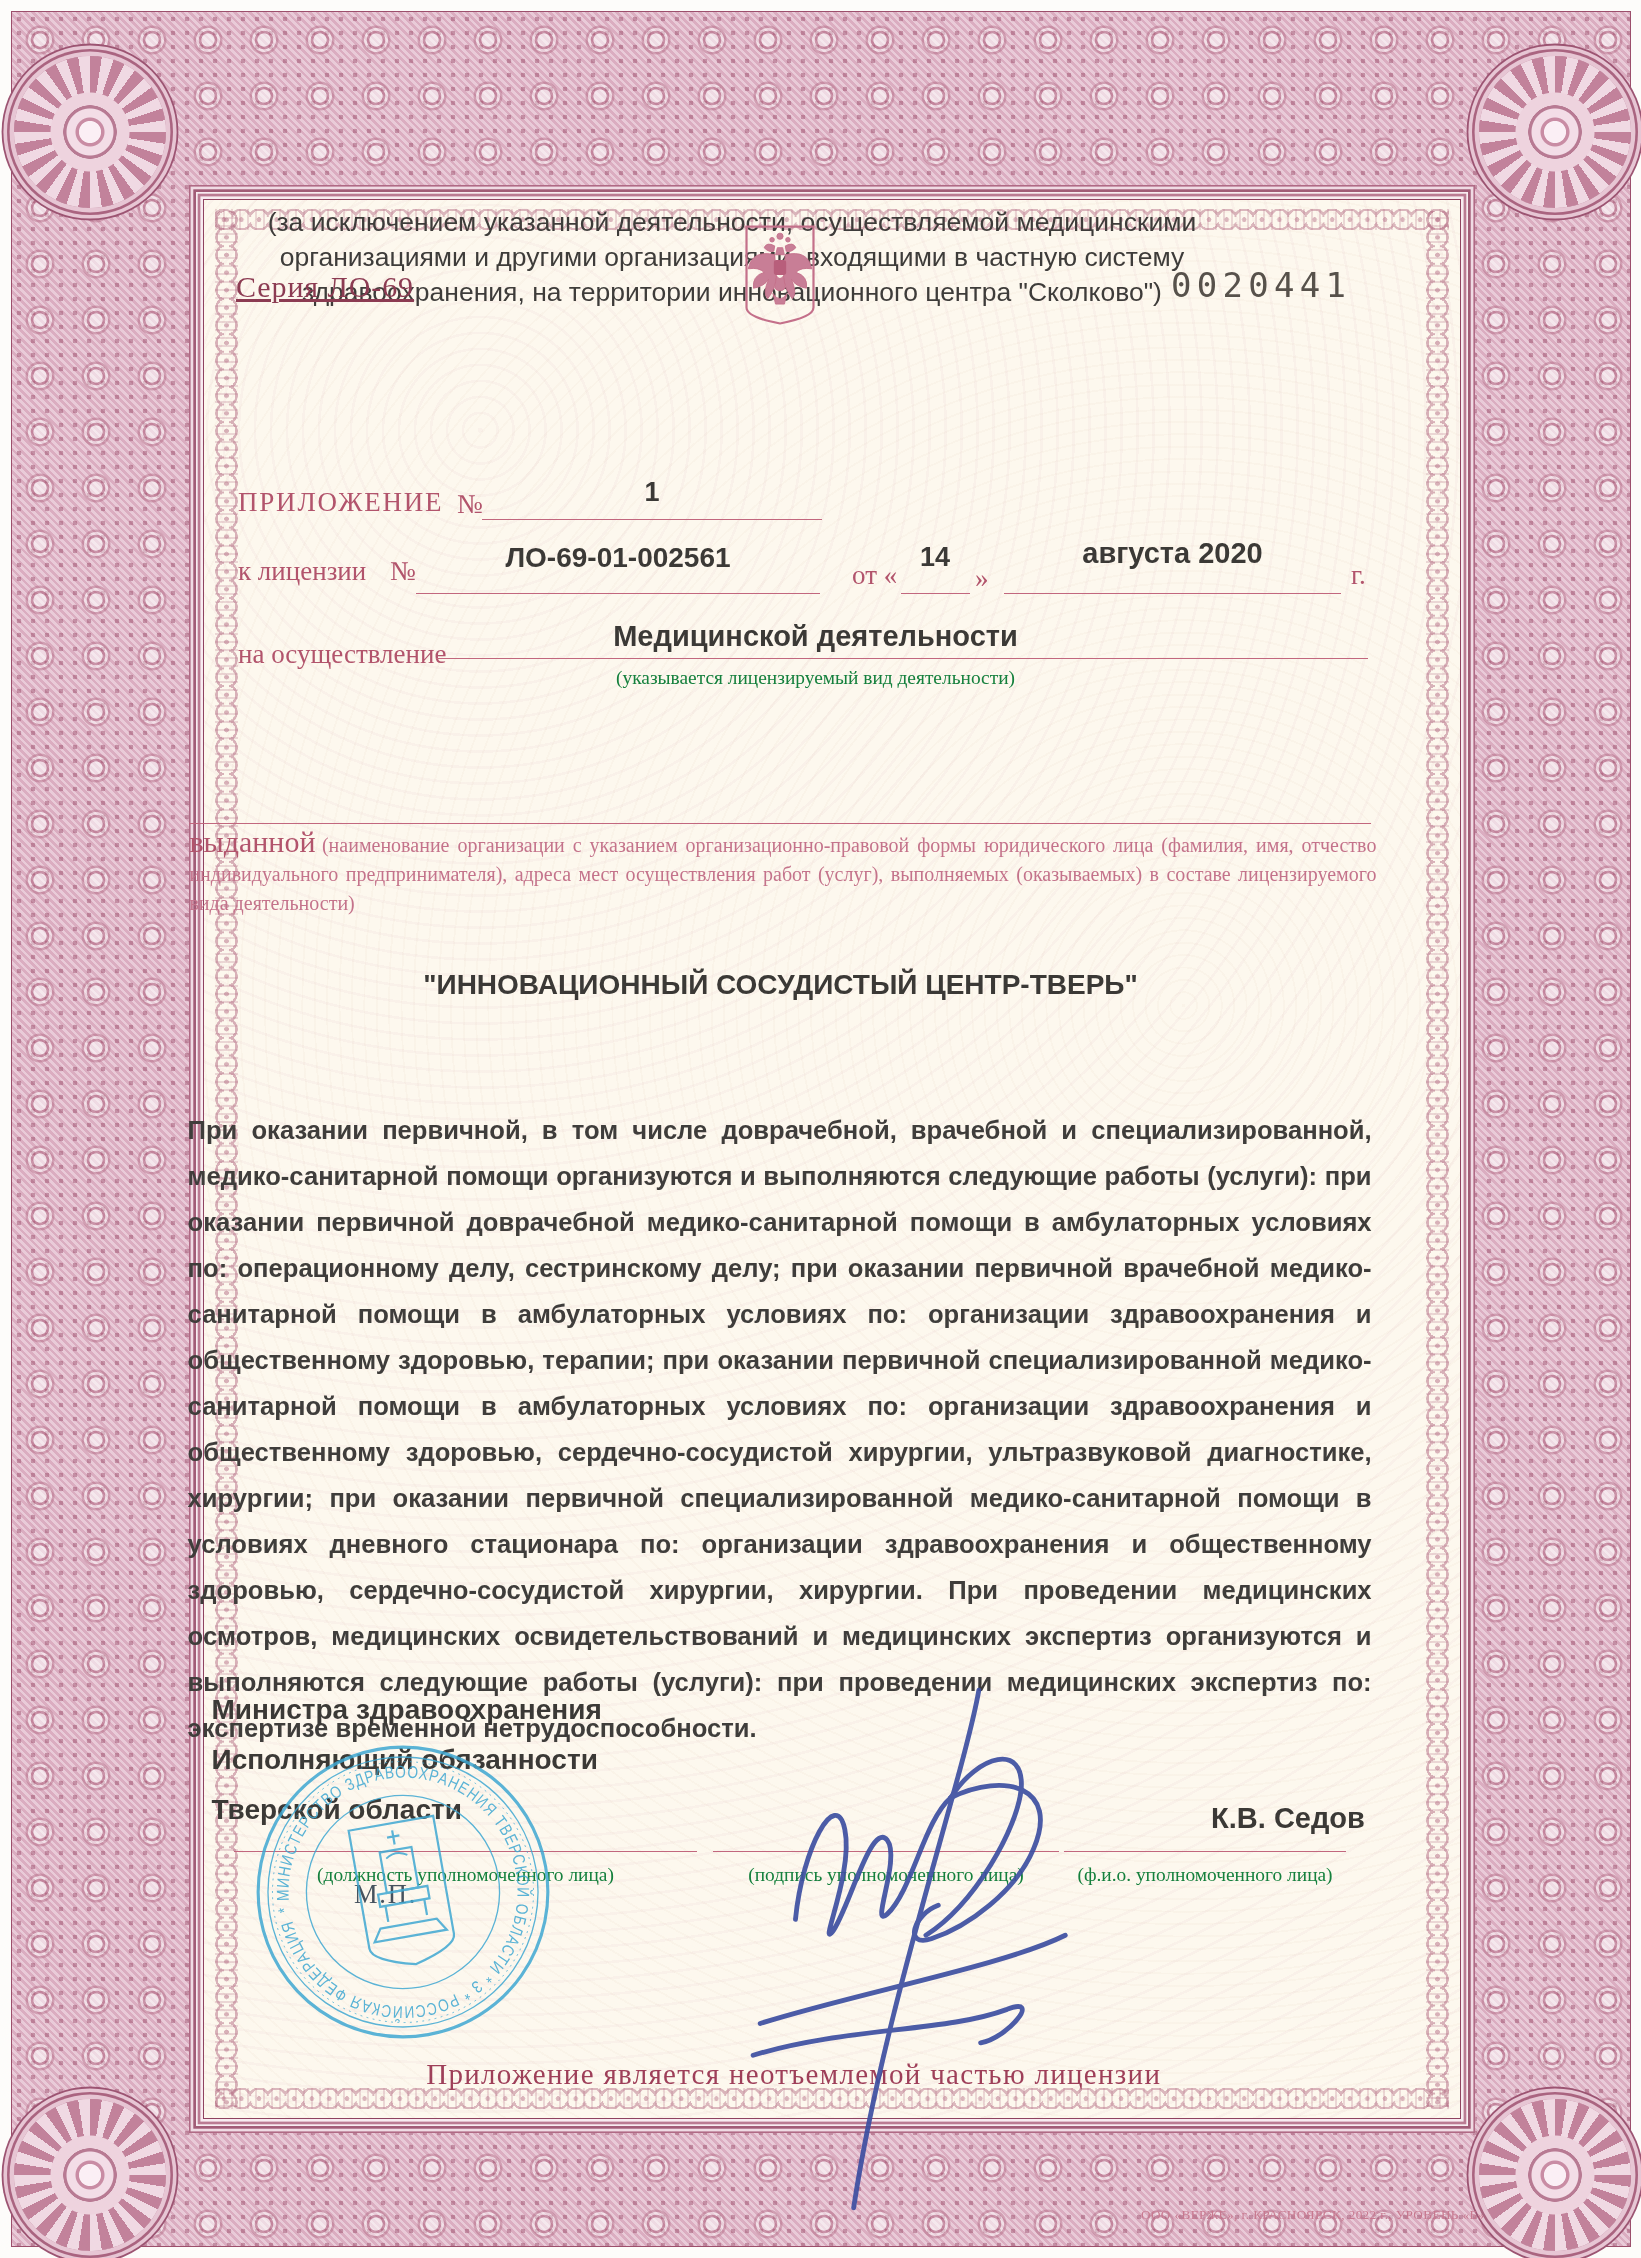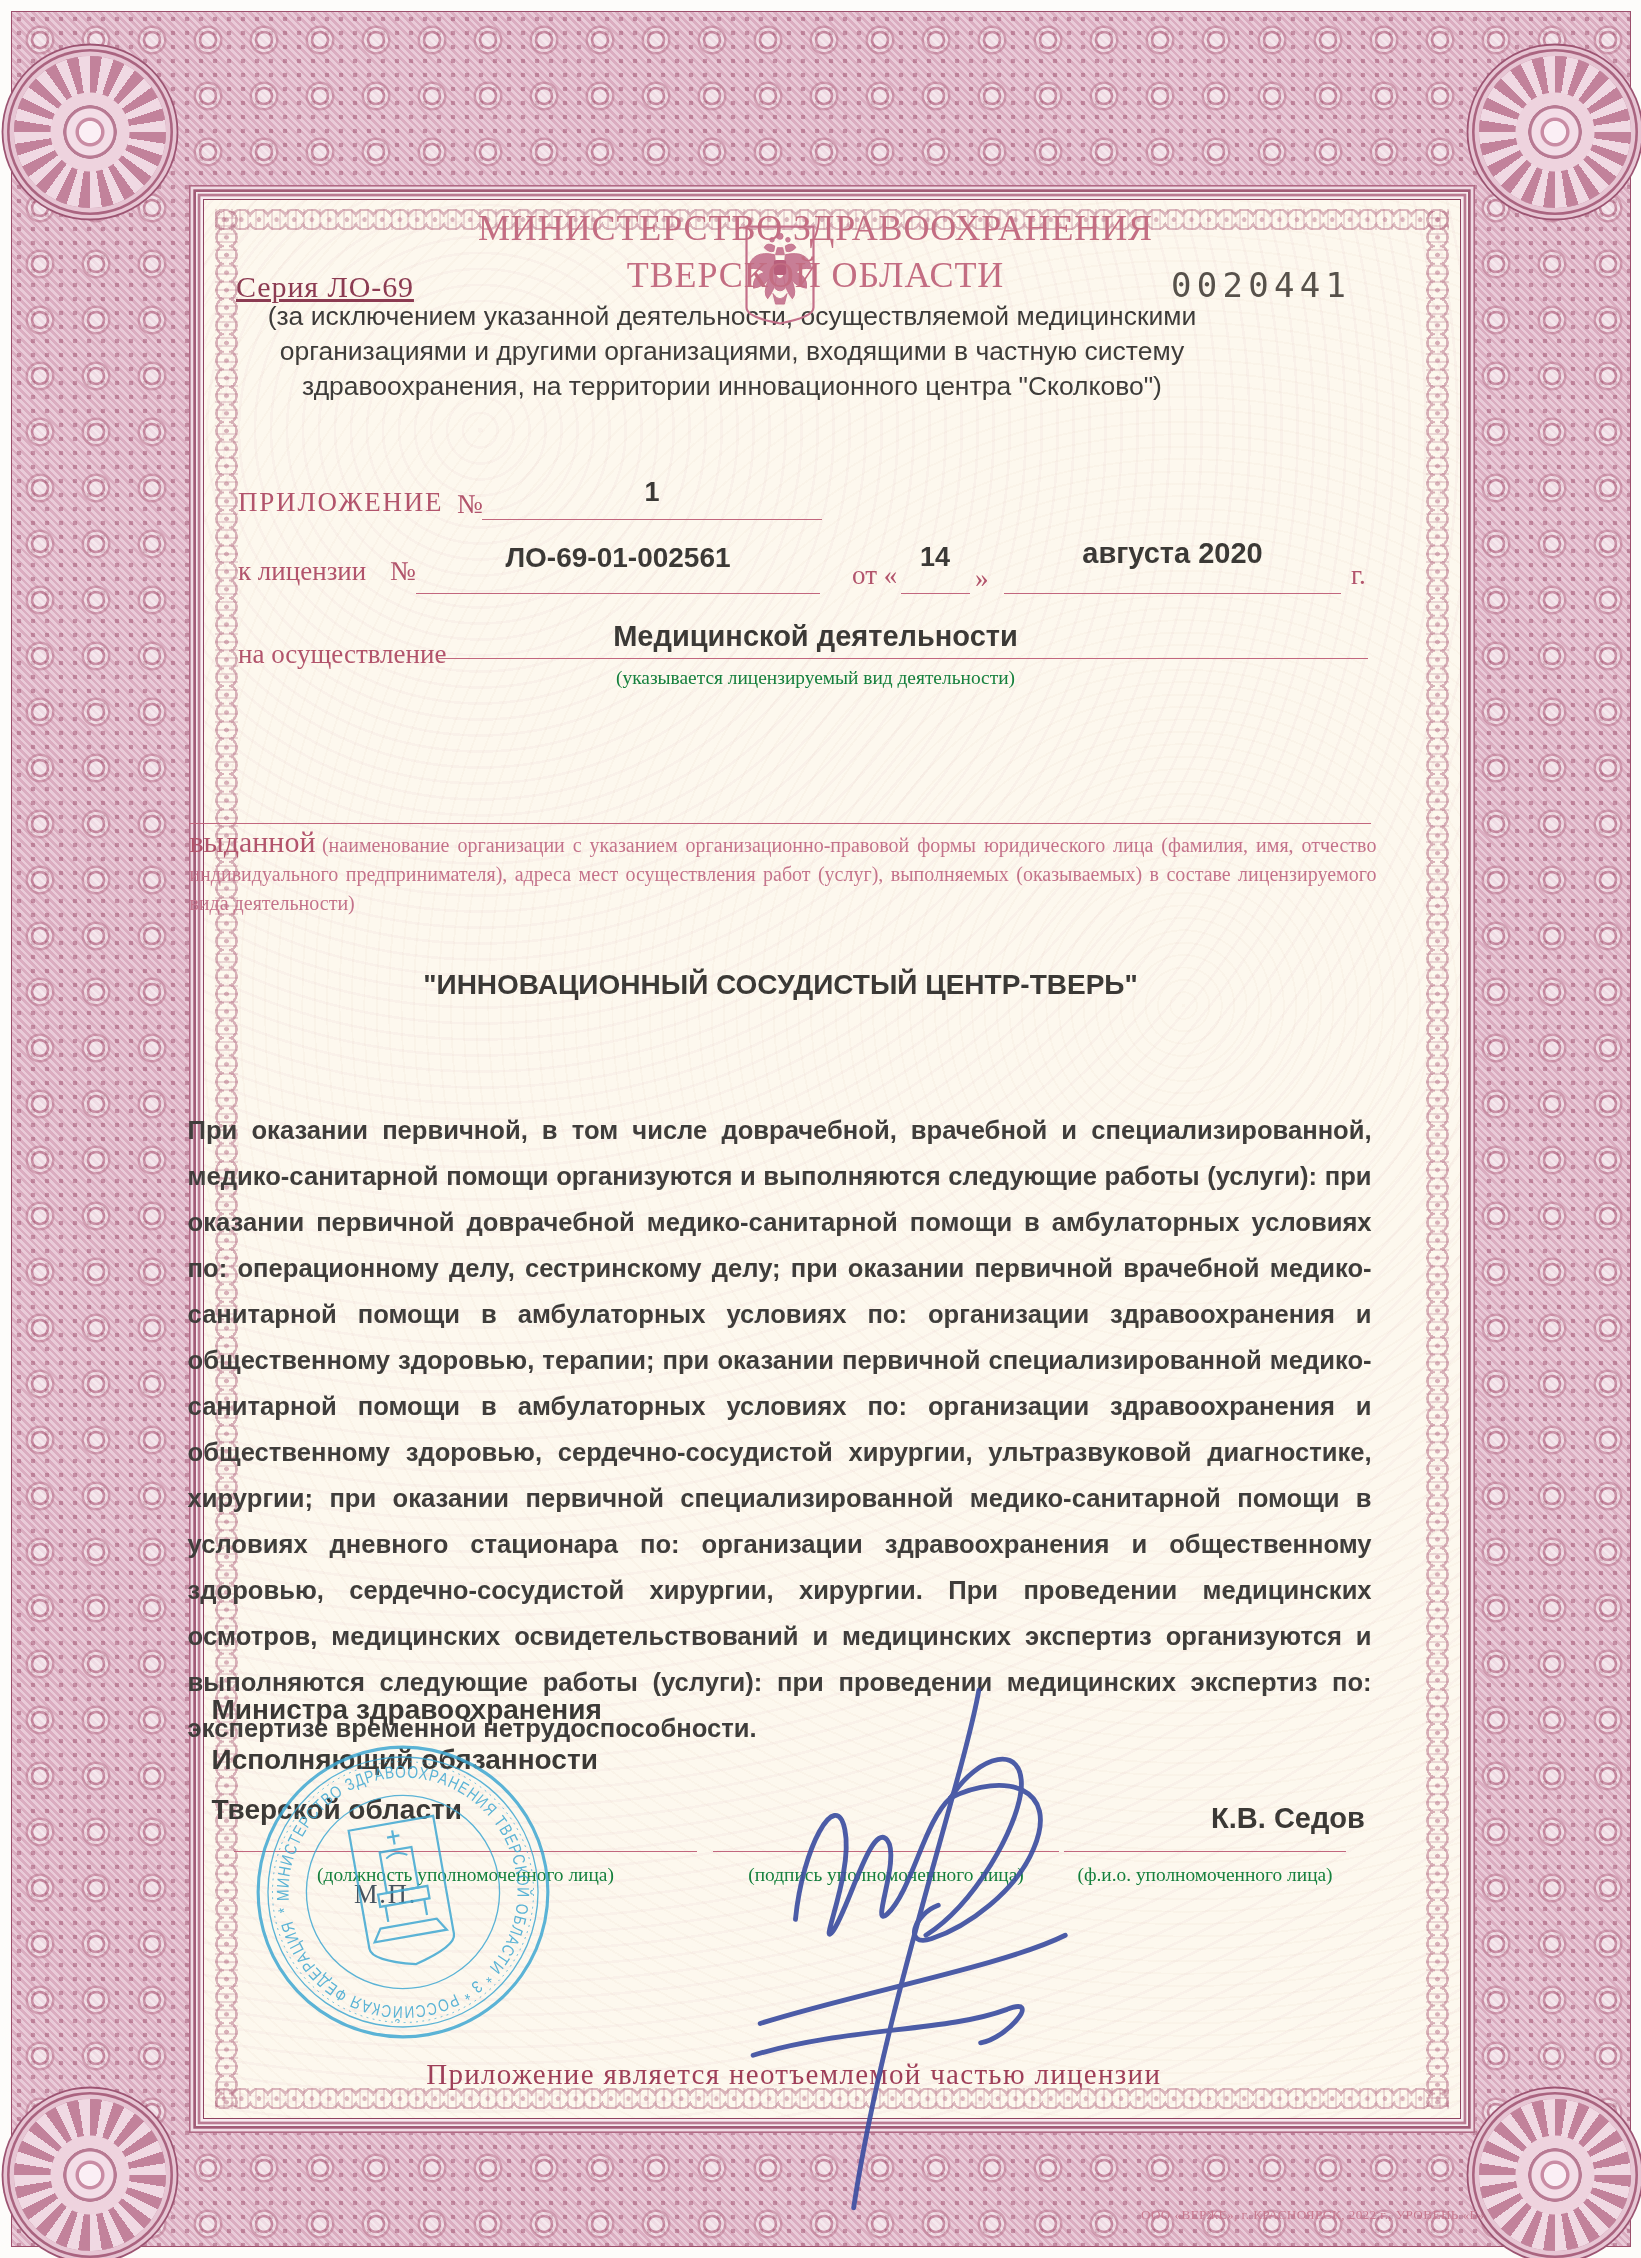--- a/index.html
+++ b/index.html
@@ -107,24 +107,20 @@
         <path d="M38 36 Q12 30 8 52 Q20 50 26 56 Q12 60 14 74 Q26 72 31 64 Q24 80 30 86 Q38 76 40 62 Z"></path>
         <path d="M50 36 Q76 30 80 52 Q68 50 62 56 Q76 60 74 74 Q62 72 57 64 Q64 80 58 86 Q50 76 48 62 Z"></path>
         <path d="M40 60 q4 6 8 0 l2 14 q-6 6 -12 0 z"></path>
         <path d="M36 80 q8 12 16 0 l-3 12 h-10 z"></path>
         <rect x="37" y="42" width="14" height="17" rx="3" fill="#b85e7b" stroke="none"></rect>
       </g>
     </svg>
 
     <div class="number" style="position:absolute;">0020441</div>
 
-    <div class="ministry">
-      <div>МИНИСТЕРСТВО ЗДРАВООХРАНЕНИЯ</div>
-      <div>ТВЕРСКОЙ ОБЛАСТИ</div>
-    </div>
 
     <div class="lbl" style="left:53px;top:282px;letter-spacing:1.8px;text-align:center;">ПРИЛОЖЕНИЕ</div>
     <div class="lbl" style="left:272px;top:284px;">№</div>
     <div class="ln" style="left:297px;top:314px;width:340px;"></div>
     <div class="val" style="left:297px;top:272px;width:340px;font-size:27px;">1</div>
 
     <div class="lbl" style="left:53px;top:351px;">к лицензии</div>
     <div class="lbl" style="left:205px;top:351px;">№</div>
     <div class="ln" style="left:231px;top:388px;width:404px;"></div>
     <div class="val" style="left:231px;top:337px;width:404px;font-size:28px;">ЛО-69-01-002561</div>

